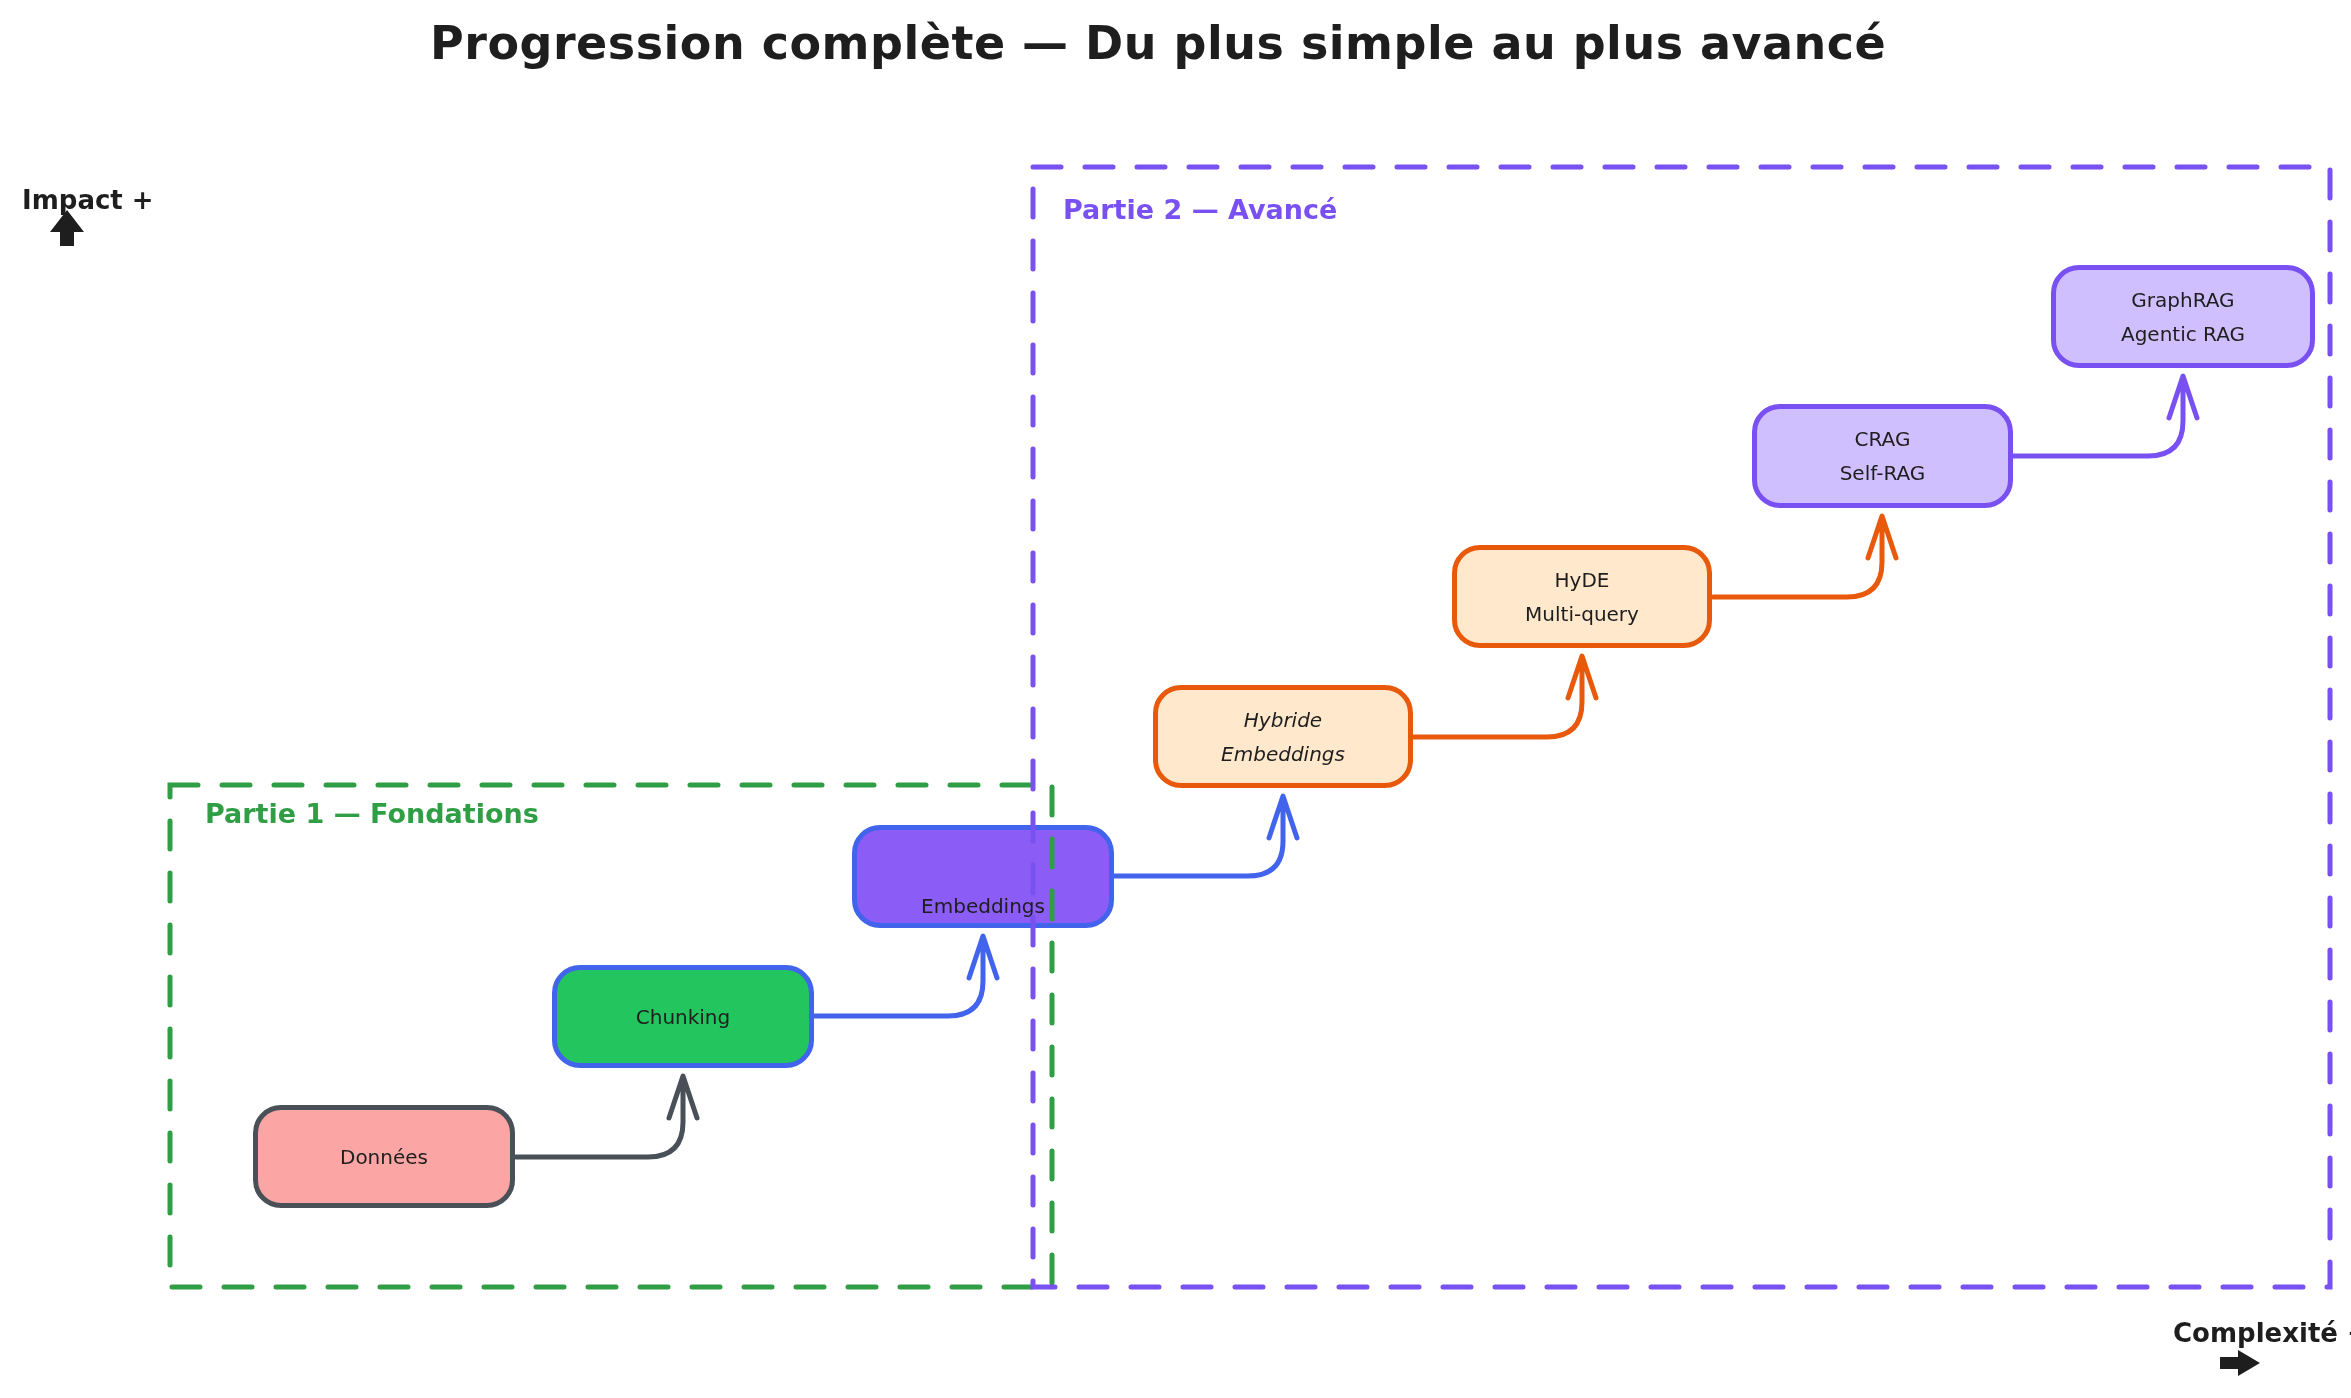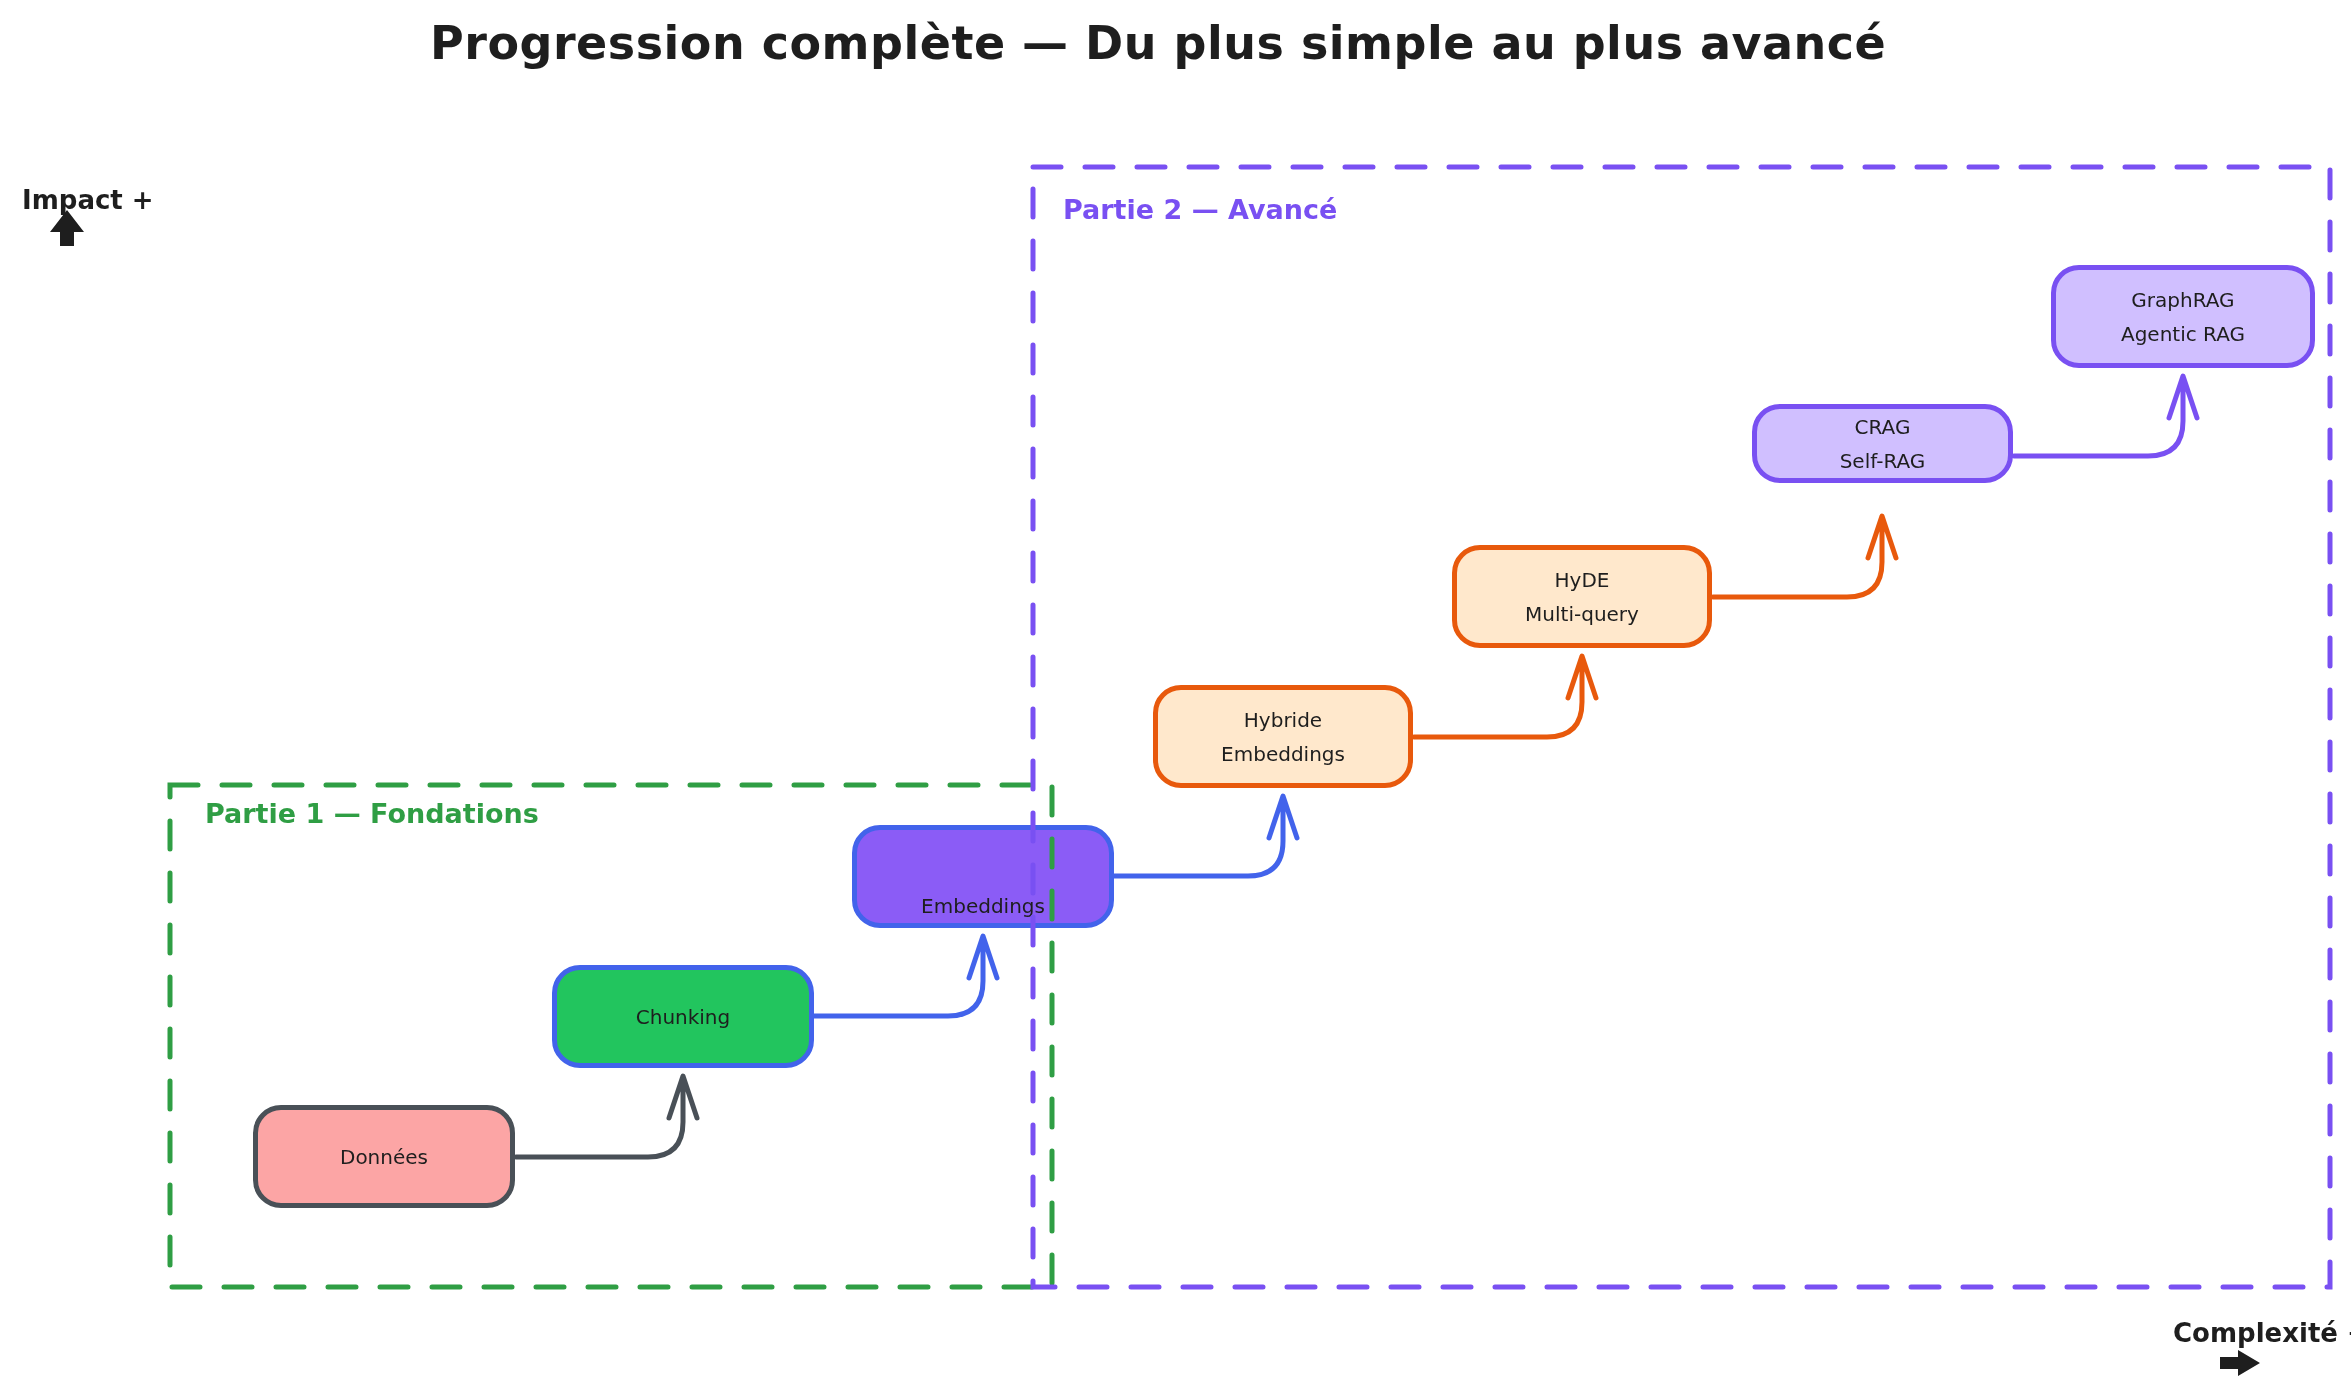--- a/index.html
+++ b/index.html
@@ -23,21 +23,21 @@
   }
   .axislabel{
     position:absolute;font-size:26px;font-weight:bold;color:#1e1e1e;white-space:nowrap;z-index:4;
   }
   
   .n0{left:253px;top:1105px;width:262px;height:103px;}
   .n1{left:552px;top:965px;width:262px;height:103px;}
   .n2{left:852px;top:825px;width:262px;height:103px;}
   .n3{left:1153px;top:685px;width:260px;height:103px;}
   .n4{left:1452px;top:545px;width:260px;height:103px;}
-  .n5{left:1752px;top:404px;width:261px;height:79px;}
+  .n5{left:1752px;top:404px;width:261px;height:104px;}
   .n6{left:2051px;top:265px;width:264px;height:103px;}
 </style>
 </head>
 <body>
 
 <div class="canvas">
 
   <div class="title">Progression complète — Du plus simple au plus avancé</div>
 
   <div class="axislabel" style="left:22px;top:185px;">Impact +</div>
@@ -51,21 +51,21 @@
     <div class="ln"></div>
   </div>
   <div class="node n1" style="background: #22c55e; border-color: rgb(66, 99, 235);">
     <div class="ln">Chunking</div>
     <div class="ln"></div>
   </div>
   <div class="node n2" style="background: #8b5cf6; border-color: rgb(66, 99, 235); justify-content: flex-end;">
     <div class="ln">Embeddings</div>
     <div class="ln"></div>
   </div>
-  <div class="node n3" style="background: rgb(255, 232, 204); border-color: rgb(232, 89, 12);">
+  <div class="node n3" style="background: rgb(255, 232, 204); border-color: rgb(232, 89, 12); font-style: italic;">
     <div class="ln">Hybride</div>
     <div class="ln">Embeddings</div>
   </div>
   <div class="node n4" style="background: rgb(255, 232, 204); border-color: rgb(232, 89, 12);">
     <div class="ln">HyDE</div>
     <div class="ln">Multi-query</div>
   </div>
   <div class="node n5" style="background: rgb(208, 191, 255); border-color: rgb(121, 80, 242);">
     <div class="ln">CRAG</div>
     <div class="ln">Self-RAG</div>

